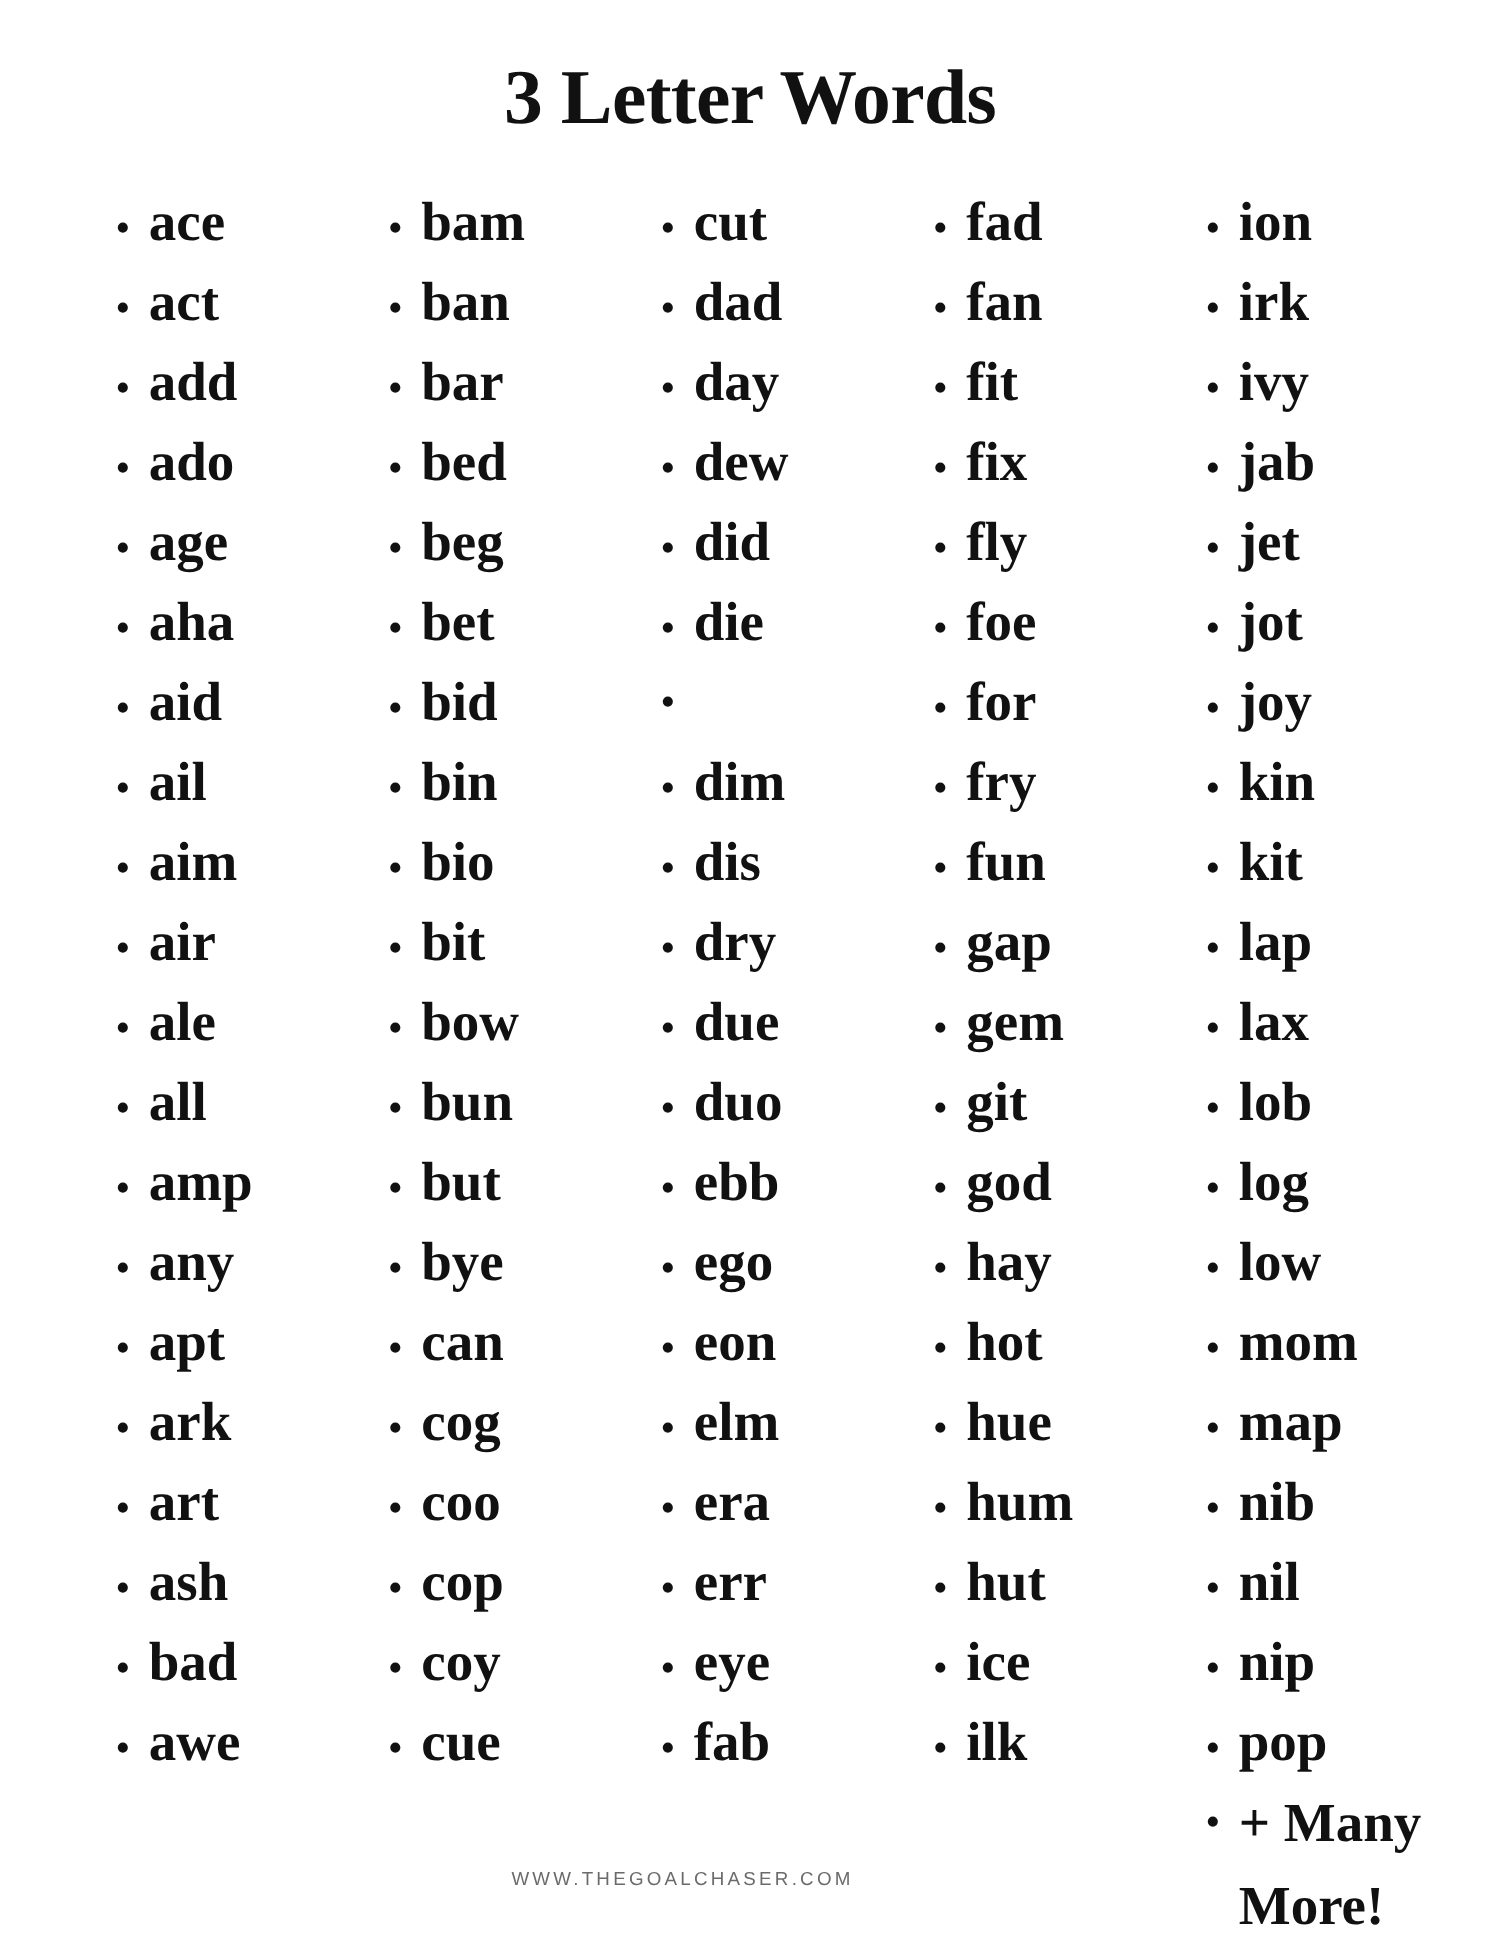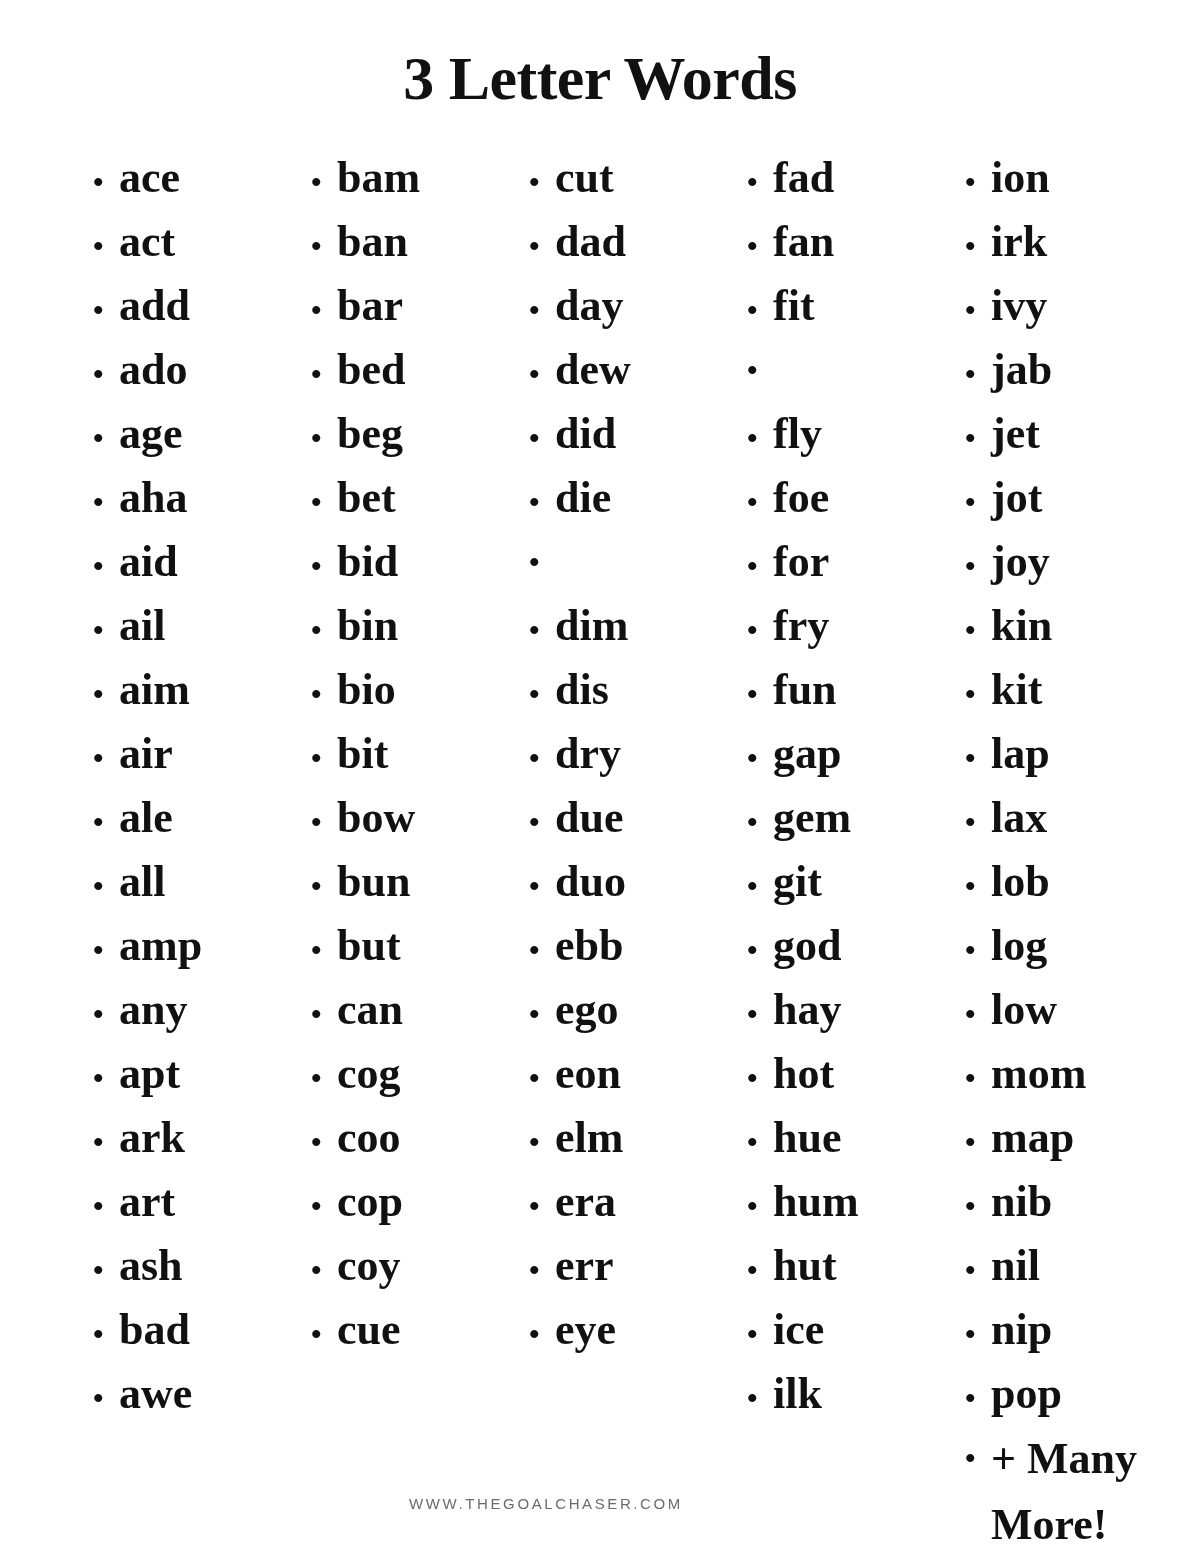--- a/index.html
+++ b/index.html
@@ -253,20 +253,24 @@
         <li class="word-item">
           <span class="bullet"></span>
           <span class="word-text">bun</span>
         </li>
         <li class="word-item">
           <span class="bullet"></span>
           <span class="word-text">but</span>
         </li>
         <li class="word-item">
           <span class="bullet"></span>
+          <span class="word-text">bye</span>
+        </li>
+        <li class="word-item">
+          <span class="bullet"></span>
           <span class="word-text">can</span>
         </li>
         <li class="word-item">
           <span class="bullet"></span>
           <span class="word-text">cog</span>
         </li>
         <li class="word-item">
           <span class="bullet"></span>
           <span class="word-text">coo</span>
         </li>
@@ -352,36 +356,41 @@
           <span class="word-text">era</span>
         </li>
         <li class="word-item">
           <span class="bullet"></span>
           <span class="word-text">err</span>
         </li>
         <li class="word-item">
           <span class="bullet"></span>
           <span class="word-text">eye</span>
         </li>
+        <li class="word-item">
+          <span class="bullet"></span>
+          <span class="word-text">fab</span>
+        </li>
       </ul>
       <ul class="word-column">
         <li class="word-item">
           <span class="bullet"></span>
           <span class="word-text">fad</span>
         </li>
         <li class="word-item">
           <span class="bullet"></span>
           <span class="word-text">fan</span>
         </li>
         <li class="word-item">
           <span class="bullet"></span>
           <span class="word-text">fit</span>
         </li>
         <li class="word-item">
           <span class="bullet"></span>
+          <span class="word-text">fix</span>
         </li>
         <li class="word-item">
           <span class="bullet"></span>
           <span class="word-text">fly</span>
         </li>
         <li class="word-item">
           <span class="bullet"></span>
           <span class="word-text">foe</span>
         </li>
         <li class="word-item">

